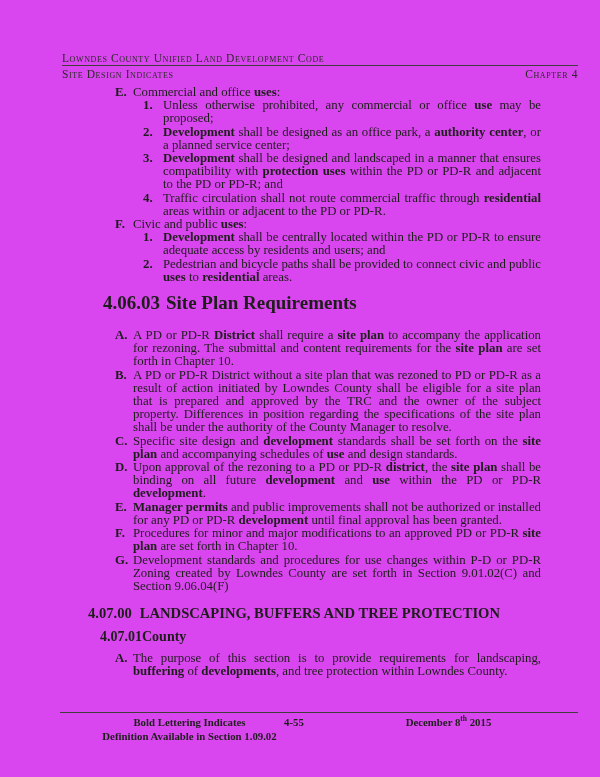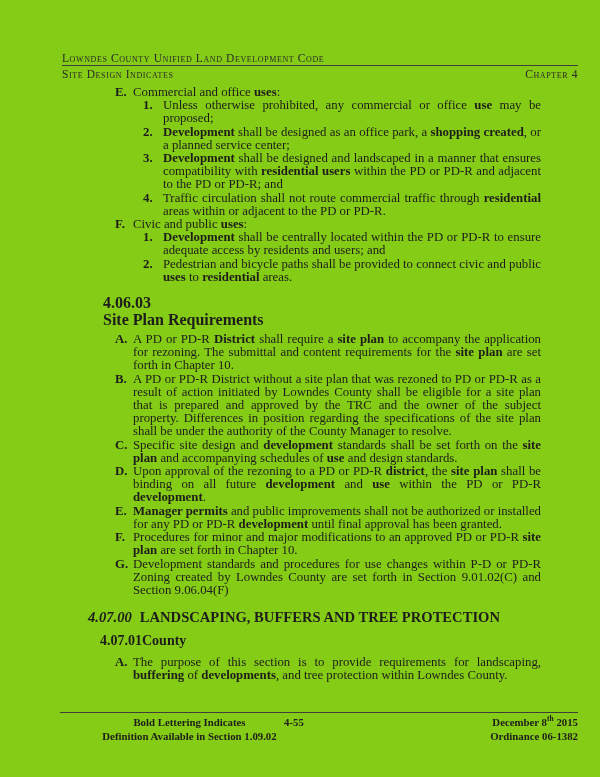--- a/index.html
+++ b/index.html
@@ -1,17 +1,17 @@
 <!DOCTYPE html>
 <html><head>
 <meta charset="utf-8">
 <style>
   html,body{margin:0;padding:0;}
   body{background:#fcfcfa;width:600px;height:777px;overflow:hidden;}
-  .page{position:relative;width:600px;height:777px;background:#84cc16;
+  .page{position:relative;width:600px;height:777px;background:#d946ef;
         font-family:"Liberation Serif",serif;color:#1e1d1b;}
 
   
   .hdr{position:absolute;left:62px;right:22px;top:52px;}
   .hdr-title{font-variant:small-caps;font-size:11.5px;letter-spacing:.6px;color:#2b2a27;
              border-bottom:1.2px solid #403e3a;padding-bottom:1px;}
   .hdr-row2{display:flex;justify-content:space-between;font-variant:small-caps;
             font-size:11.5px;letter-spacing:.6px;color:#2b2a27;margin-top:2px;}
 
   
@@ -19,34 +19,34 @@
            font-size:12.8px;line-height:13.2px;}
   .li{display:flex;}
   .li .mk{flex:none;font-weight:700;}
   .alpha .mk{width:18px;}
   .num{margin-left:28px;}
   .num .mk{width:20px;}
   .tx{flex:1;text-align:justify;}
   .tx b{font-weight:700;}
 
   .h-sec,.h-major,.h-sub{display:flex;font-weight:700;}
-  .h-sec{font-size:16px;line-height:17px;margin:10px 0 5px -12px;flex-direction:column;}
+  .h-sec{font-size:19px;line-height:17px;margin:10px 0 18px -12px;}
   .h-sec .h-num{margin-right:6px;}
   .h-major{font-size:14.6px;line-height:18px;margin:11px 0 6px -27px;}
-  .h-major .h-num{margin-right:8px;font-style:italic;}
+  .h-major .h-num{margin-right:8px;}
   .h-sub{font-size:14px;line-height:17px;margin:5px 0 7px -15px;}
   .h-sub .h-num{}
 
   
   .ftr{position:absolute;left:60px;right:22px;top:712px;
        border-top:1.2px solid #403e3a;padding-top:3px;
        display:flex;font-weight:700;font-size:10.8px;line-height:13.5px;}
   .f-left{flex:1;text-align:center;}
   .f-center{position:absolute;left:0;right:0;text-align:center;transform:translateX(-25px);}
-  .f-right{flex:1;text-align:right;font-family:Liberation Serif, serif;}
+  .f-right{flex:1;text-align:center;font-family:Liberation Serif, serif;}
   sup{font-size:7.5px;line-height:0;vertical-align:super;}
 </style>
 </head>
 <body>
 
 <div class="page">
 
   <div class="hdr">
     <div class="hdr-title">Lowndes County Unified Land Development Code</div>
     <div class="hdr-row2">
@@ -60,25 +60,25 @@
     <div class="li alpha">
       <span class="mk">E.</span>
       <div class="tx">Commercial and office <b>uses</b>:</div>
     </div>
     <div class="li num">
       <span class="mk">1.</span>
       <div class="tx">Unless otherwise prohibited, any commercial or office <b>use</b> may be proposed;</div>
     </div>
     <div class="li num">
       <span class="mk">2.</span>
-      <div class="tx"><b>Development</b> shall be designed as an office park, a <b>shopping created</b>, or a planned service center;</div>
+      <div class="tx"><b>Development</b> shall be designed as an office park, a <b>authority center</b>, or a planned service center;</div>
     </div>
     <div class="li num">
       <span class="mk">3.</span>
-      <div class="tx"><b>Development</b> shall be designed and landscaped in a manner that ensures compatibility with <b>residential users</b> within the PD or PD-R and adjacent to the PD or PD-R; and</div>
+      <div class="tx"><b>Development</b> shall be designed and landscaped in a manner that ensures compatibility with <b>protection uses</b> within the PD or PD-R and adjacent to the PD or PD-R; and</div>
     </div>
     <div class="li num">
       <span class="mk">4.</span>
       <div class="tx">Traffic circulation shall not route commercial traffic through <b>residential</b> areas within or adjacent to the PD or PD-R.</div>
     </div>
 
     <div class="li alpha">
       <span class="mk">F.</span>
       <div class="tx">Civic and public <b>uses</b>:</div>
     </div>
@@ -143,17 +143,16 @@
   </div>
 
   <div class="ftr">
     <div class="f-left">
       <div>Bold Lettering Indicates</div>
       <div>Definition Available in Section 1.09.02</div>
     </div>
     <div class="f-center">4-55</div>
     <div class="f-right">
       <div><span>December 8</span><sup>th</sup><span> 2015</span></div>
-      <div>Ordinance 06-1382</div>
     </div>
   </div>
 
 </div>
 
 </body></html>

